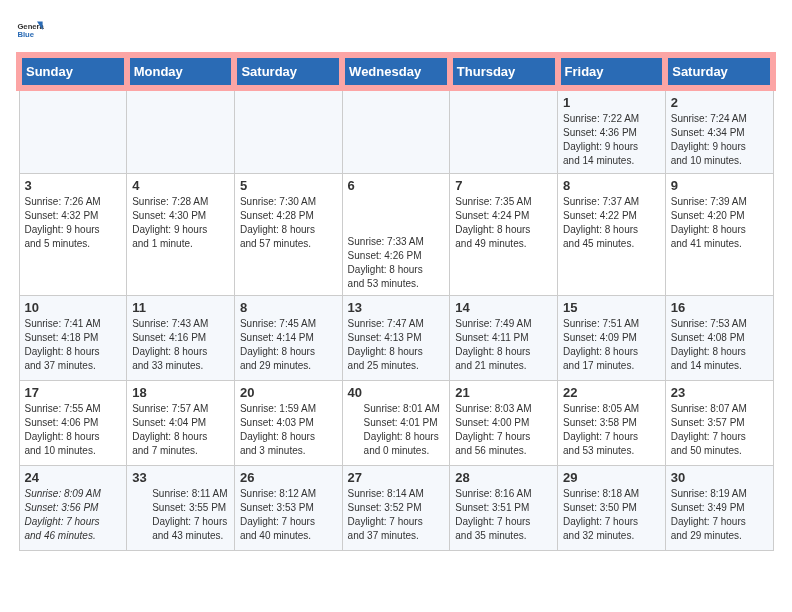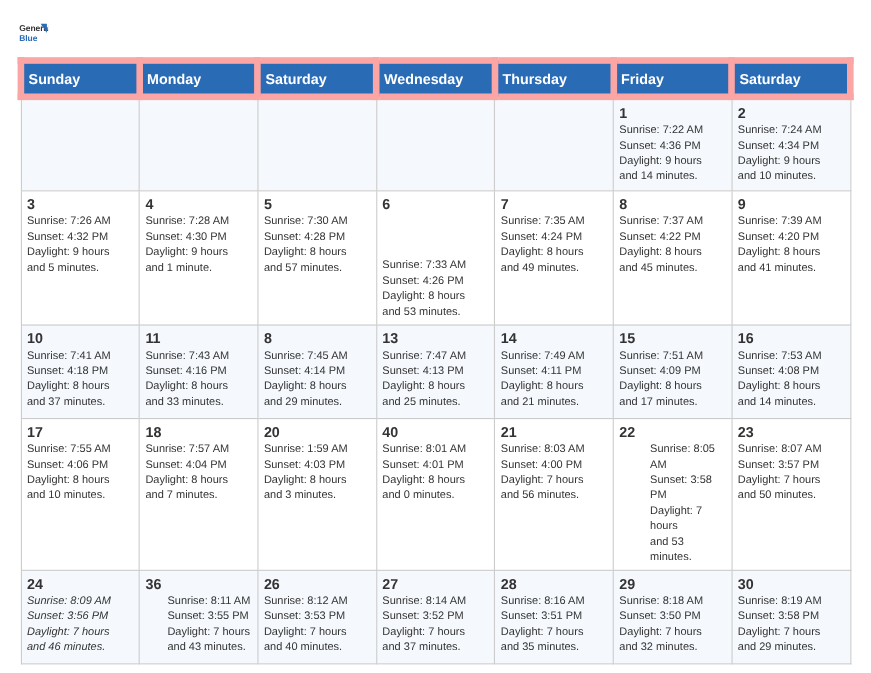--- a/index.html
+++ b/index.html
@@ -252,35 +252,35 @@
         </td>
         <td>
           <span class="day-num">20</span>
           <div class="day-info" style="white-space: pre-wrap;">Sunrise: 1:59 AM
 Sunset: 4:03 PM
 Daylight: 8 hours
 and 3 minutes.</div>
         </td>
         <td>
           <span class="day-num">40</span>
-          <div class="day-info" style="white-space: pre-wrap;">Sunrise: 8:01 AM
+          <div class="day-info" style="white-space: pre-wrap; margin-left: 16px;">Sunrise: 8:01 AM
 Sunset: 4:01 PM
 Daylight: 8 hours
 and 0 minutes.</div>
         </td>
         <td>
           <span class="day-num">21</span>
           <div class="day-info" style="white-space: pre-wrap;">Sunrise: 8:03 AM
 Sunset: 4:00 PM
 Daylight: 7 hours
 and 56 minutes.</div>
         </td>
         <td>
           <span class="day-num">22</span>
-          <div class="day-info" style="white-space: pre-wrap; margin-left: 28px;">Sunrise: 8:05 AM
+          <div class="day-info" style="white-space: pre-wrap;">Sunrise: 8:05 AM
 Sunset: 3:58 PM
 Daylight: 7 hours
 and 53 minutes.</div>
         </td>
         <td>
           <span class="day-num">23</span>
           <div class="day-info" style="white-space: pre-wrap;">Sunrise: 8:07 AM
 Sunset: 3:57 PM
 Daylight: 7 hours
 and 50 minutes.</div>
@@ -288,21 +288,21 @@
       </tr>
       <tr>
         <td>
           <span class="day-num">24</span>
           <div class="day-info" style="white-space: pre-wrap; font-style: italic;">Sunrise: 8:09 AM
 Sunset: 3:56 PM
 Daylight: 7 hours
 and 46 minutes.</div>
         </td>
         <td>
-          <span class="day-num">36</span>
+          <span class="day-num">33</span>
           <div class="day-info" style="white-space: pre-wrap; margin-left: 20px;">Sunrise: 8:11 AM
 Sunset: 3:55 PM
 Daylight: 7 hours
 and 43 minutes.</div>
         </td>
         <td>
           <span class="day-num">26</span>
           <div class="day-info" style="white-space: pre-wrap;">Sunrise: 8:12 AM
 Sunset: 3:53 PM
 Daylight: 7 hours
@@ -325,19 +325,19 @@
         <td>
           <span class="day-num">29</span>
           <div class="day-info" style="white-space: pre-wrap;">Sunrise: 8:18 AM
 Sunset: 3:50 PM
 Daylight: 7 hours
 and 32 minutes.</div>
         </td>
         <td>
           <span class="day-num">30</span>
           <div class="day-info" style="white-space: pre-wrap;">Sunrise: 8:19 AM
-Sunset: 3:58 PM
+Sunset: 3:49 PM
 Daylight: 7 hours
 and 29 minutes.</div>
         </td>
       </tr>
     </tbody>
 </table>
 
 </body></html>

